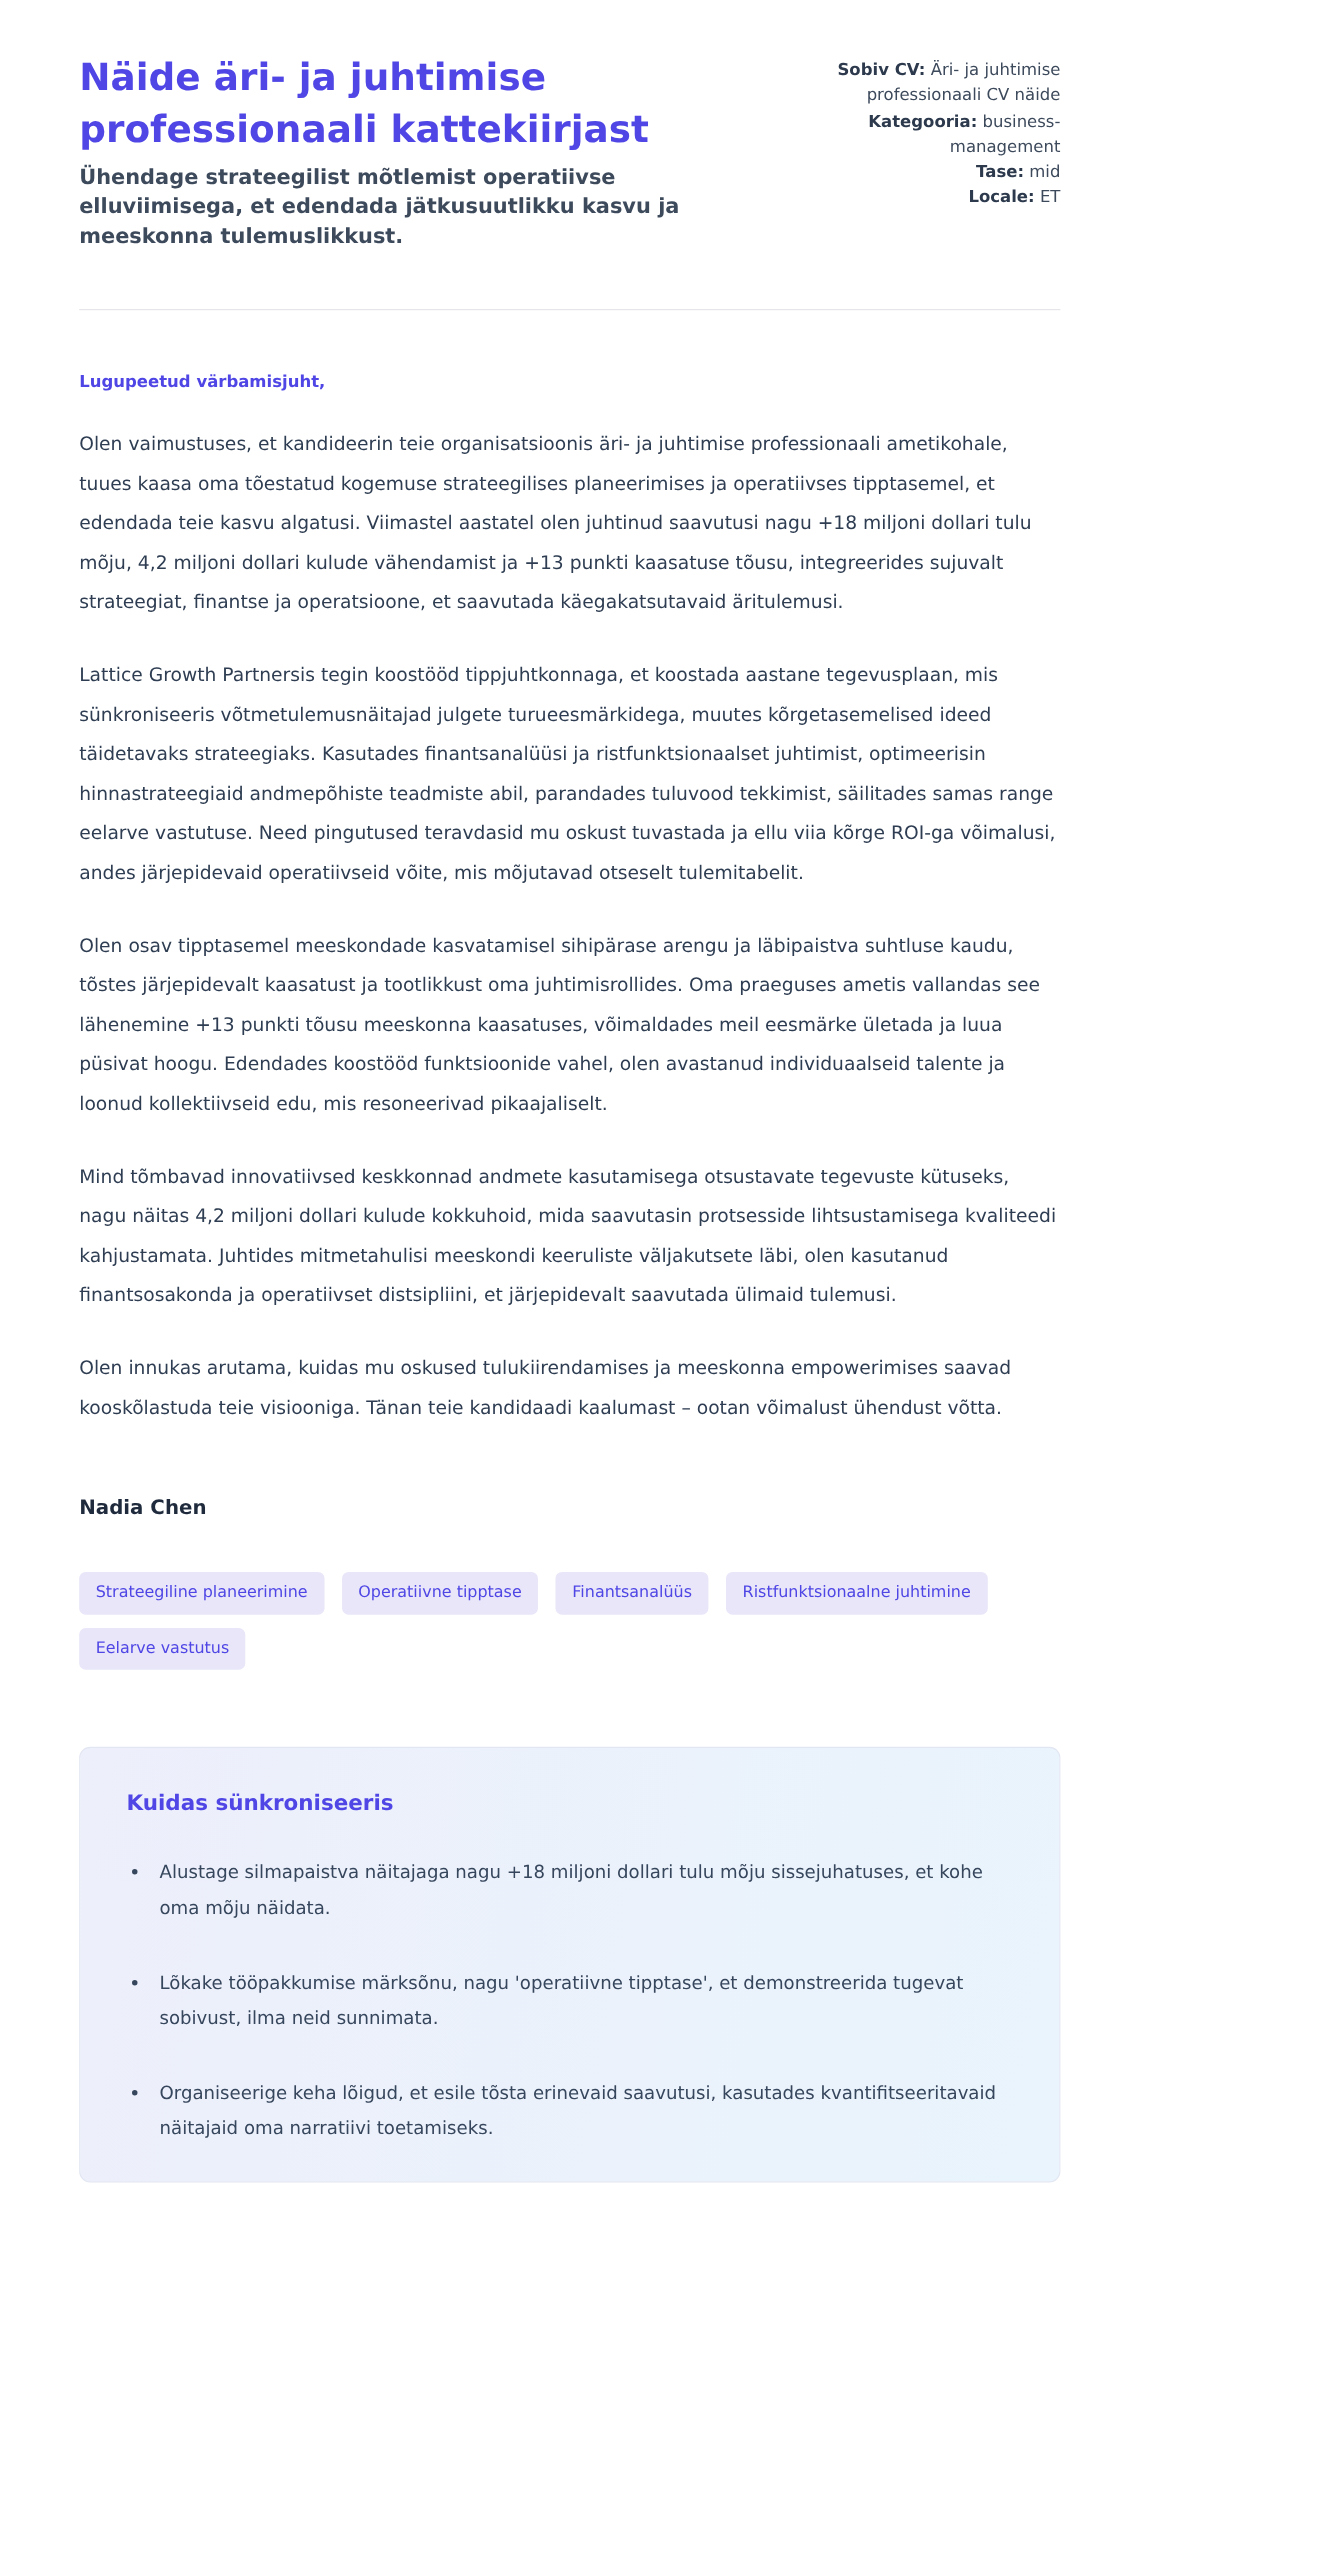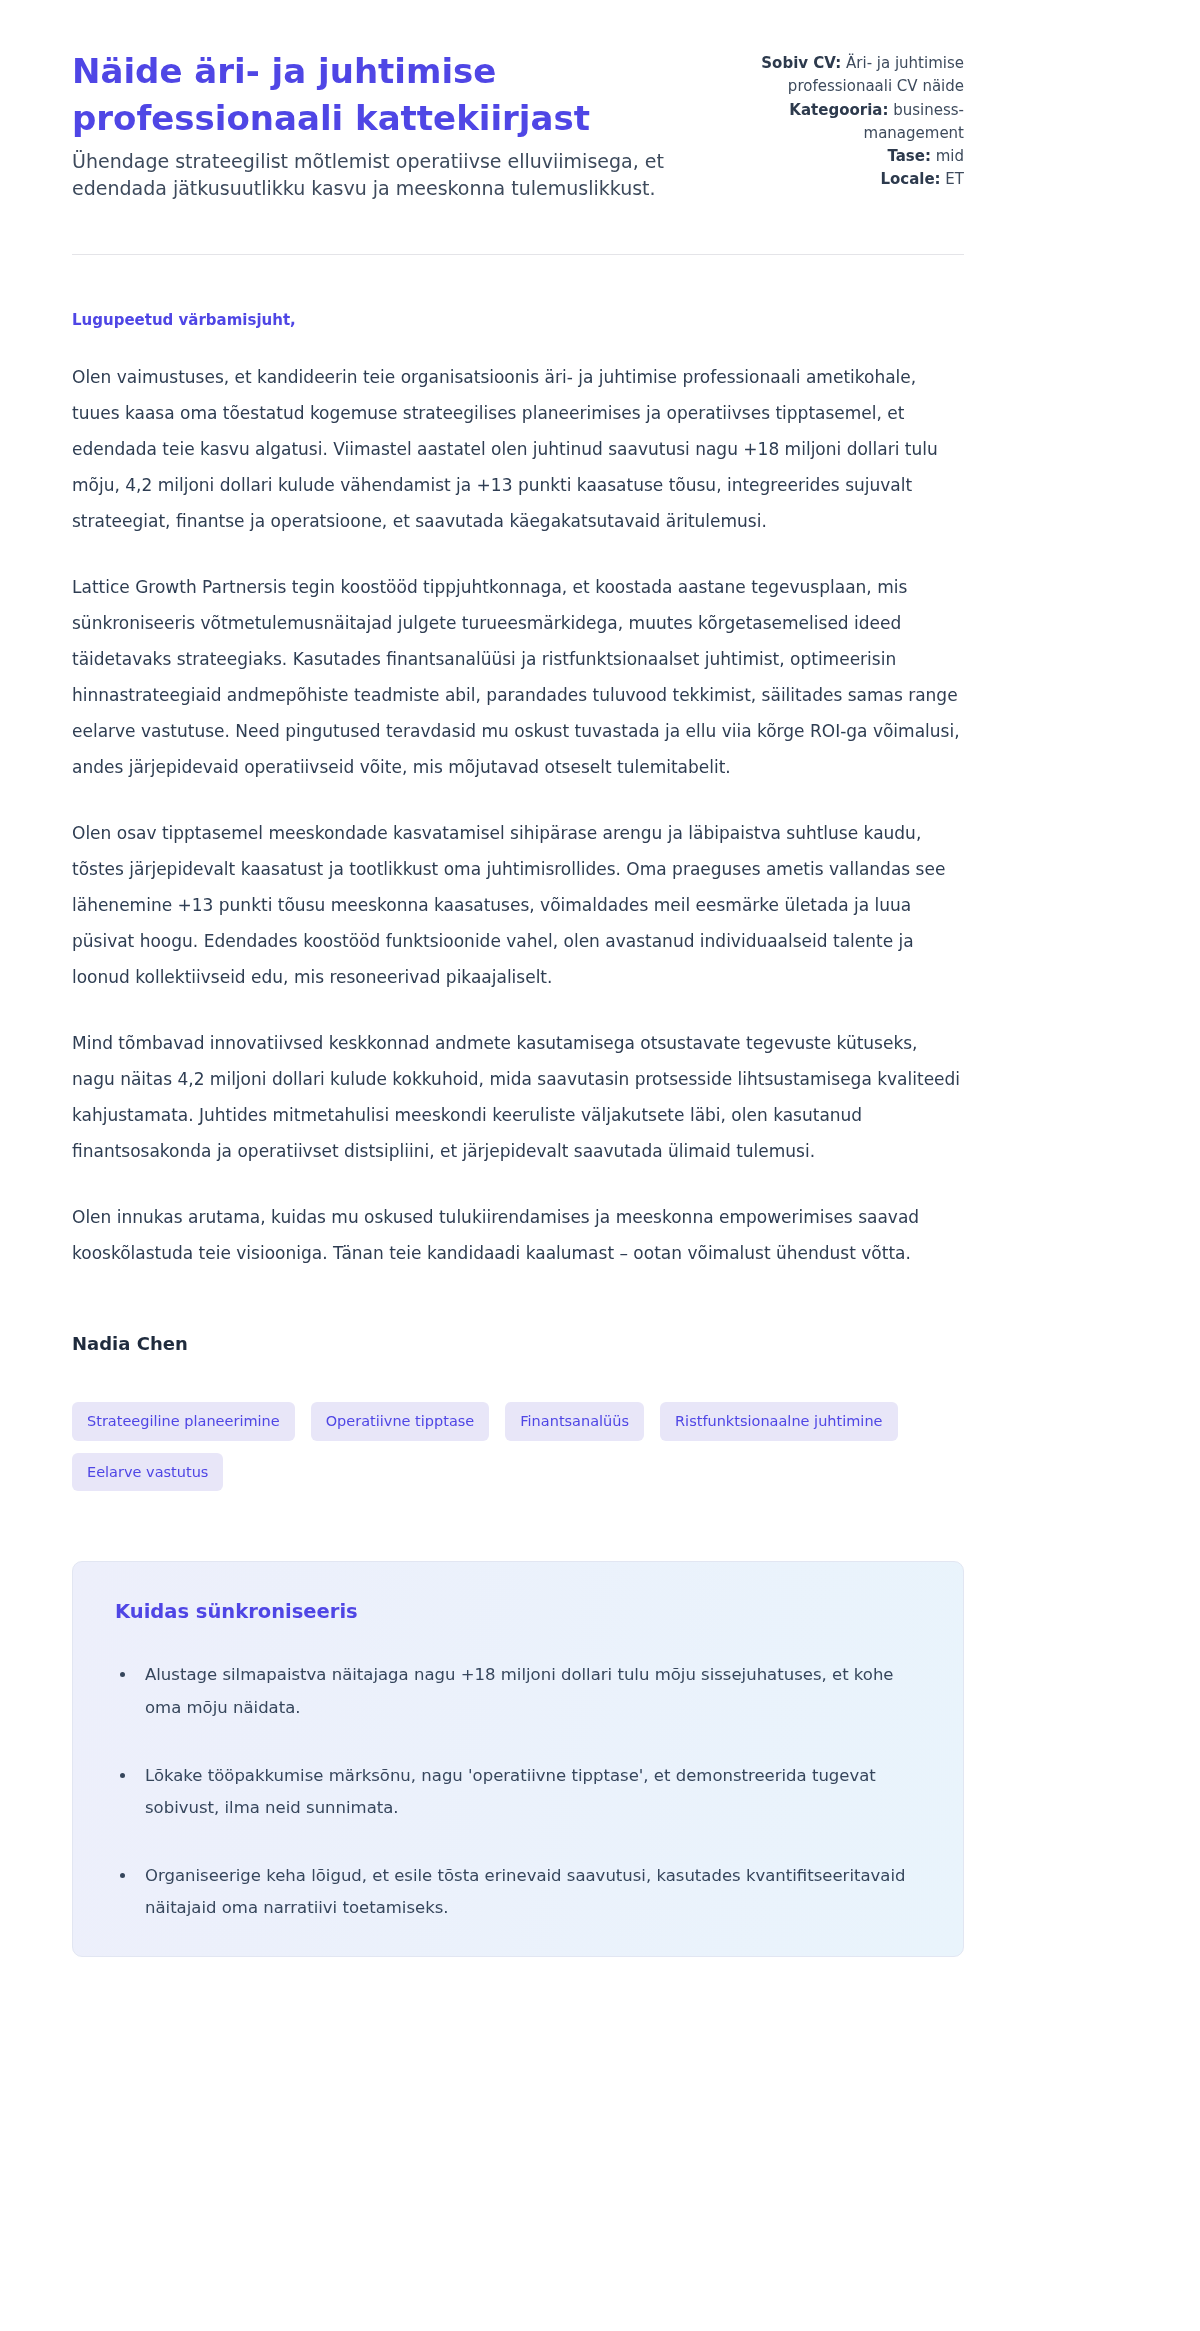--- a/index.html
+++ b/index.html
@@ -40,21 +40,21 @@
     color:var(--accent);
     font-size:34px;
     line-height:1.38;
     font-weight:bold;
     letter-spacing:0;
   }
   .subtitle{
     margin-top:6px;
     color:var(--heading-text);
     font-size:19px;
-    font-weight:normal;
+    font-weight:bold;
     line-height:1.42;
     max-width:600px;
   }
   .meta{
     flex:0 0 205px;
     text-align:right;
     font-size:15px;
     line-height:1.55;
     color:var(--heading-text);
     padding-top:4px;

